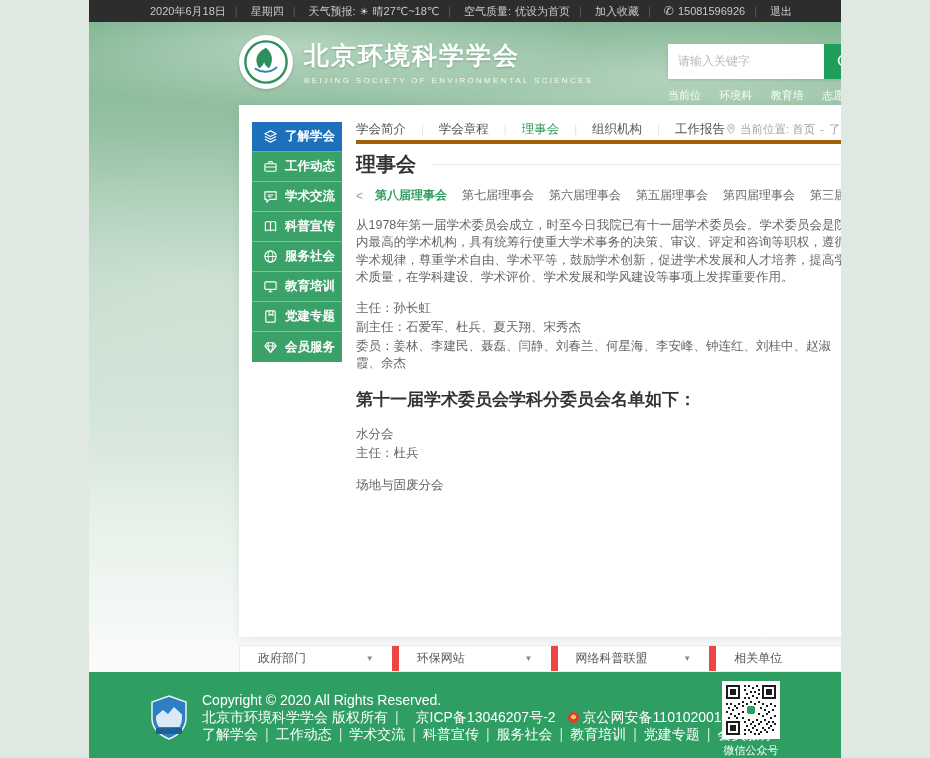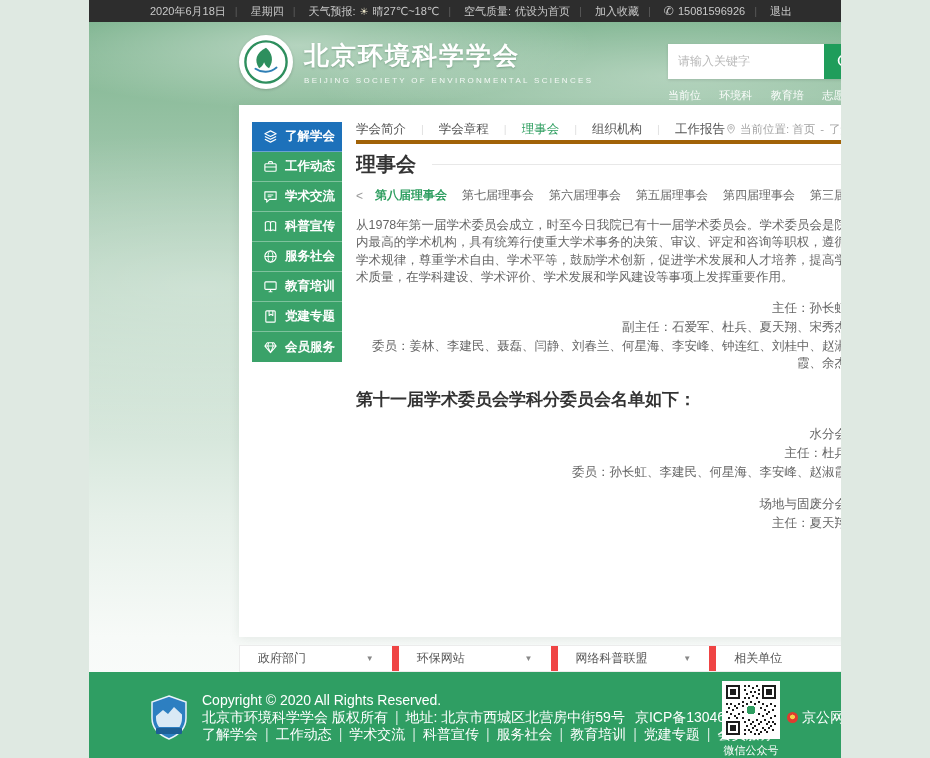--- a/index.html
+++ b/index.html
@@ -60,21 +60,21 @@
   .title-row { display:flex; align-items:center; margin:7px 0 9px; }
   .title-row h1 { font-size:20px; font-weight:bold; color:#333; }
   .title-line { flex:1; height:1px; background:#e8e8e8; margin-left:16px; }
   .council-tabs { display:flex; align-items:center; margin-bottom:13px; white-space:nowrap; }
   .council-tabs .arrow { color:#999; font-size:12px; cursor:pointer; }
   .council-tabs .arrow.prev { margin-right:12px; }
   .cnc-tab { font-size:12px; color:#666; text-decoration:none; margin-right:15px; cursor:pointer; }
   .cnc-tab.active { color:#2e9e60; font-weight:bold; }
   .intro { font-size:12.5px; color:#666; line-height:1.38; text-align:justify; margin-bottom:14px; }
   .content h2 { font-size:17px; font-weight:bold; color:#333; margin:6px 0 11px; }
-  .line { font-size:12.5px; color:#666; line-height:17px; margin-bottom:2px;text-align:right; }
+  .line { font-size:12.5px; color:#666; line-height:17px; margin-bottom:2px; }
   .group { margin-top:15px; }
   
   .vscroll { position:absolute; right:16px; top:85px; width:7px; height:438px; background:#f3f3f3; border-radius:4px; }
   .vthumb { position:absolute; top:6px; left:0; width:7px; height:26px; background:#b9b9b9; border-radius:4px; cursor:grab; }
   
   .footer-nav { position:absolute; left:150px; top:645px; width:630px; height:27px; background:#fff;
     border:1px solid #ececec; display:flex; z-index:3; }
   .fnav-cell { flex:1; display:flex; align-items:center; justify-content:space-between; padding:0 18px; font-size:12px; color:#555;
     border-right:7px solid #ef4444; cursor:pointer; }
   .fnav-cell:last-child { border-right:none; }
@@ -263,25 +263,23 @@
 
       <div class="line">主任：孙长虹</div>
       <div class="line">副主任：石爱军、杜兵、夏天翔、宋秀杰</div>
       <div class="line">委员：姜林、李建民、聂磊、闫静、刘春兰、何星海、李安峰、钟连红、刘桂中、赵淑霞、余杰</div>
 
       <h2 style="margin-top:16px;">第十一届学术委员会学科分委员会名单如下：</h2>
 
       <div class="group">
         <div class="line">水分会</div>
         <div class="line">主任：杜兵</div>
-        <div class="line">委员：孙长虹、李建民、何星海、李安峰、赵淑霞</div>
       </div>
       <div class="group">
         <div class="line">场地与固废分会</div>
-        <div class="line">主任：夏天翔</div>
 
       </div>
 
     </div>
 
     <div class="vscroll">
       <div class="vthumb"></div>
     </div>
   </div>
 
@@ -311,21 +309,20 @@
           <path d="M19 1 36 7v16c0 11-8.5 17.5-17 21C10.5 40.5 2 34 2 23V7z" fill="#2d7fc1" stroke="#eaf3fa" stroke-width="1.5"></path>
           <path d="M6 21l7-6 5 4 6-7 8 7.5V23c0 4-1 6.5-2.5 9H9c-2-2.6-3-5.8-3-9z" fill="#e8f2fa" opacity="0.92"></path>
           <rect x="6" y="33" width="26" height="6" rx="1" fill="#1d5f96"></rect>
         </svg>
       </div>
       <div class="ftext">
         <div class="fline">Copyright © 2020  All Rights Reserved.</div>
         <div class="fline">
           <span>北京市环境科学学会 版权所有</span>
           <span class="fsep"></span>
-          <span>地址: 北京市西城区北营房中街59号</span>
           <span class="icp">京ICP备13046207号-2</span>
           <span class="police-badge"></span>
           <span>京公网安备110102001292号</span>
         </div>
         <div class="fline f-links">
           <span>了解学会</span>
           <span>工作动态</span>
           <span>学术交流</span>
           <span>科普宣传</span>
           <span>服务社会</span>

